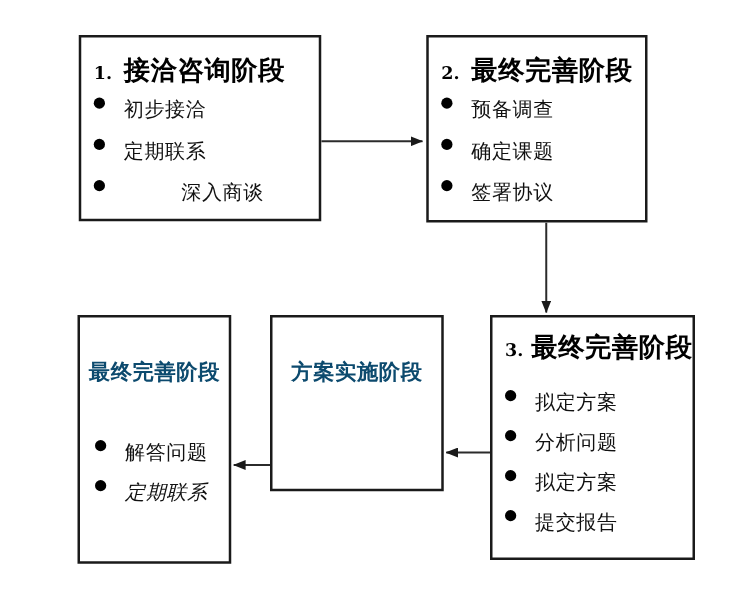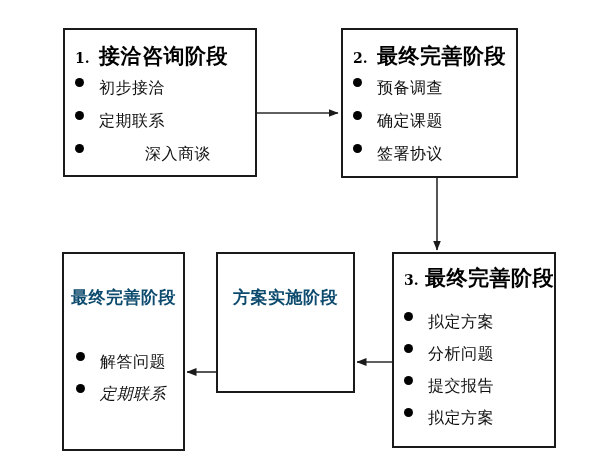--- a/index.html
+++ b/index.html
@@ -205,25 +205,25 @@
         <div class="bullet-row" style="height:32px;">
           <span class="bullet-dot"></span>
           <span class="bullet-label">拟定方案</span>
         </div>
         <div class="bullet-row" style="height:32px;">
           <span class="bullet-dot"></span>
           <span class="bullet-label">分析问题</span>
         </div>
         <div class="bullet-row" style="height:32px;">
           <span class="bullet-dot"></span>
+          <span class="bullet-label">拟定方案</span>
+        </div>
+        <div class="bullet-row" style="height:32px;">
+          <span class="bullet-dot"></span>
           <span class="bullet-label">提交报告</span>
-        </div>
-        <div class="bullet-row" style="height:32px;">
-          <span class="bullet-dot"></span>
-          <span class="bullet-label">拟定方案</span>
         </div>
       </div>
     </div>
   </div>
 
   <div class="box" style="left:216px; top:252px; width:139px; height:141px;">
     <div class="box-inner">
       <div class="hdr-centered" style="top:32px;">方案实施阶段</div>
     </div>
   </div>

